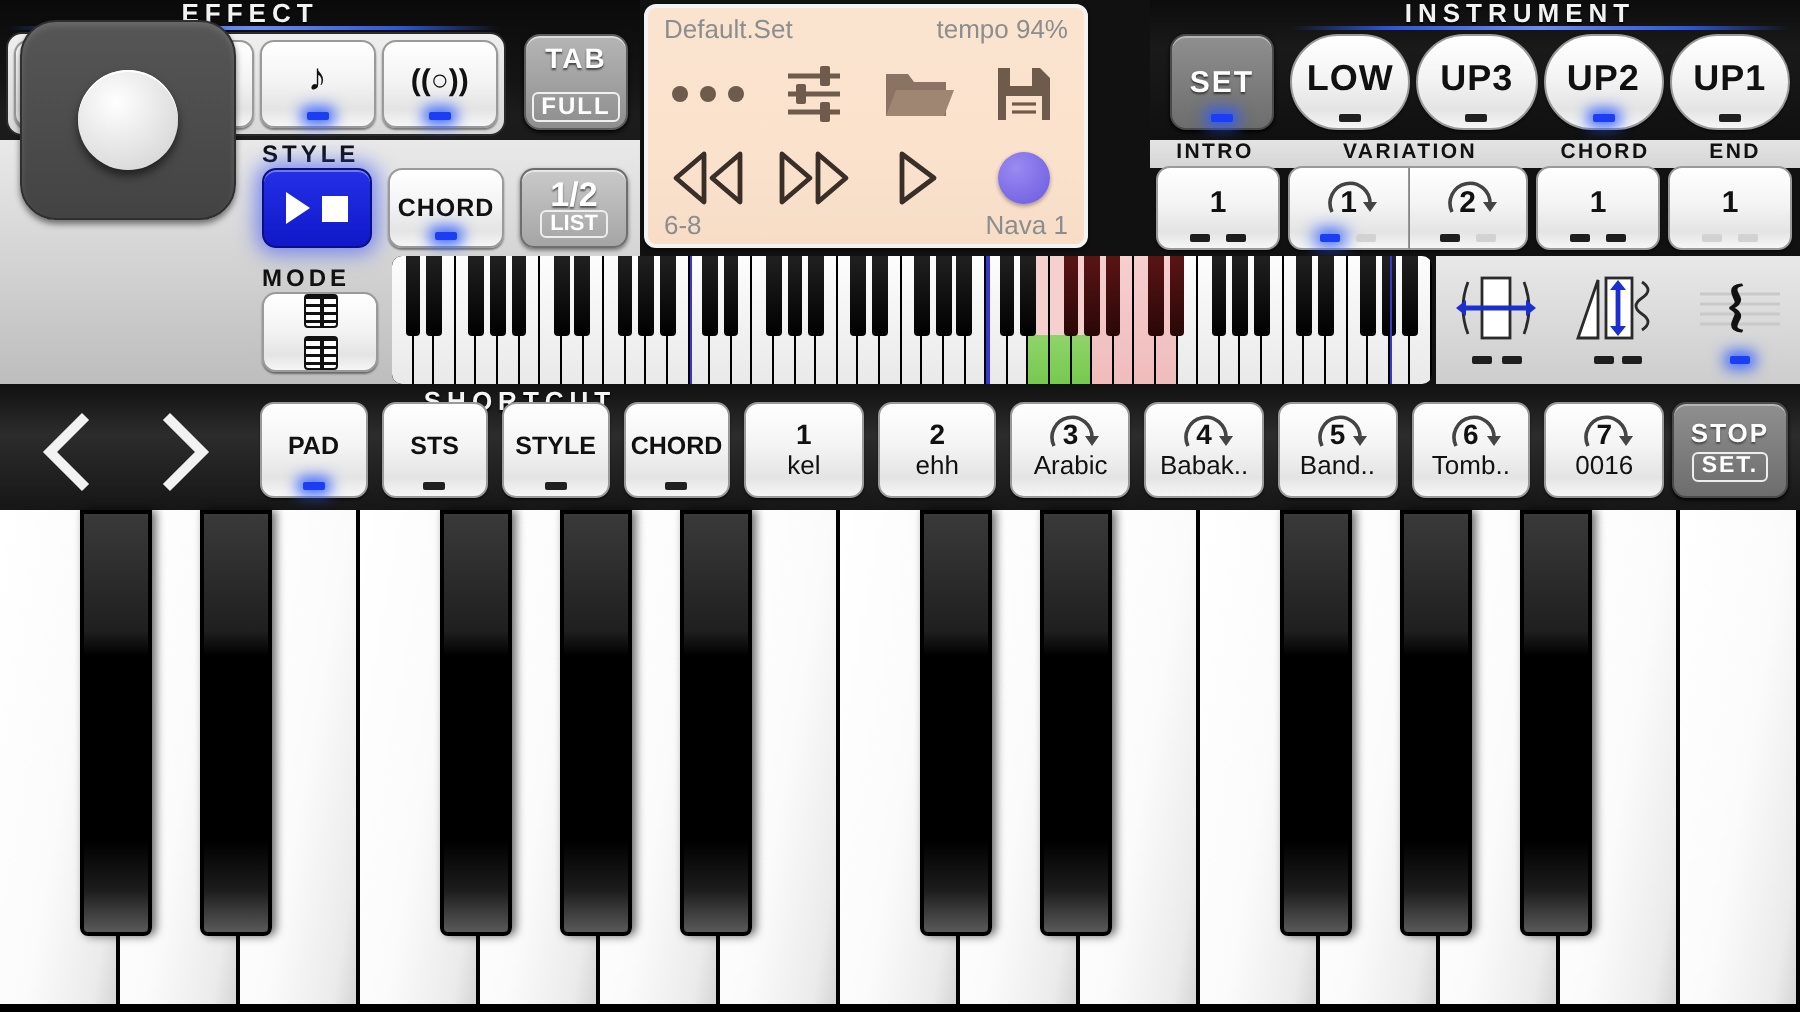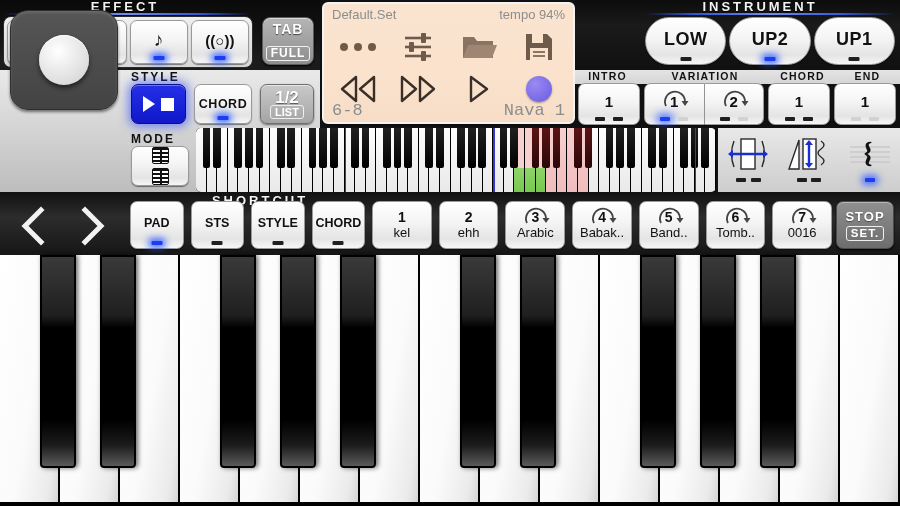--- a/index.html
+++ b/index.html
@@ -112,30 +112,30 @@
   .modebtn{ position:absolute; left:131px; top:146px; width:58px; height:40px;
      display:flex; align-items:center; justify-content:center; gap:4px;}
   .kbicon{ width:17px; height:24px; border:1.6px solid #111; border-radius:2px;
      background:
        repeating-linear-gradient(180deg,#111 0 1.6px, #fff 1.6px 4px);
      position:relative;}
   .kbicon:after{ content:''; position:absolute; left:50%; top:0; bottom:0; width:1.6px; background:#111;}
 
   
   .center-panel{
-    position:absolute; left:322px; top:2px; width:253px; height:122px;
+    position:absolute; left:322px; top:2px; width:222px; height:122px;
     background:linear-gradient(180deg,#fbe4cf 0%, #fae2cd 60%, #f7ddc6 100%);
     border:2px solid #f3f3f3; border-radius:6px;
     box-shadow:0 1px 2px rgba(0,0,0,.6);
     text-align:center;
   }
   .cp-top{ position:absolute; left:8px; right:8px; top:3px; display:flex; justify-content:space-between;
     color:#8b8d8f; font-size:13px; }
   .cp-bot{ position:absolute; left:8px; right:8px; bottom:2px; display:flex; justify-content:space-between;
-    color:#8b8d8f; font-size:17px;font-family:Liberation Mono, monospace; }
+    color:#8b8d8f; font-size:13px; }
   .cp-row{ position:absolute; left:4px; right:4px; display:flex; }
   .cp-row.r1{ top:22px; height:42px; }
   .cp-row.r2{ top:66px; height:38px; }
   .cp-cell{ flex:1; display:flex; align-items:center; justify-content:center; color:#6e5b4b; }
   .dots{ display:flex; gap:6px; }
   .dots i{ width:8px;height:8px;border-radius:50%;background:#6e5b4b;display:block;}
   .purple-dot{ width:26px;height:26px;border-radius:50%;
      background:radial-gradient(circle at 35% 30%,#9a8af2,#6a5ae0);
      box-shadow:0 1px 2px rgba(0,0,0,.35);}
 
@@ -372,24 +372,32 @@
     <div class="cp-bot">
       <span>6-8</span>
       <span>Nava 1</span>
     </div>
   </div>
 
   <div class="right-top"></div>
   <div class="section-title inst-title">INSTRUMENT</div>
   <div class="blue-rule" style="left:645px; top:13px; width:250px;"></div>
 
+  <div class="setbtn">
+    <span>SET</span>
+    <i class="led on"></i>
+  </div>
 
   <div class="inst-row" id="inst-parts">
       <div class="btn">
         <span style="margin-bottom: 4px;">LOW</span>
+        <i class="led"></i>
+      </div>
+      <div class="btn">
+        <span style="margin-bottom: 4px;">UP3</span>
         <i class="led"></i>
       </div>
       <div class="btn">
         <span style="margin-bottom: 4px;">UP2</span>
         <i class="led on"></i>
       </div>
       <div class="btn">
         <span style="margin-bottom: 4px;">UP1</span>
         <i class="led"></i>
       </div>

